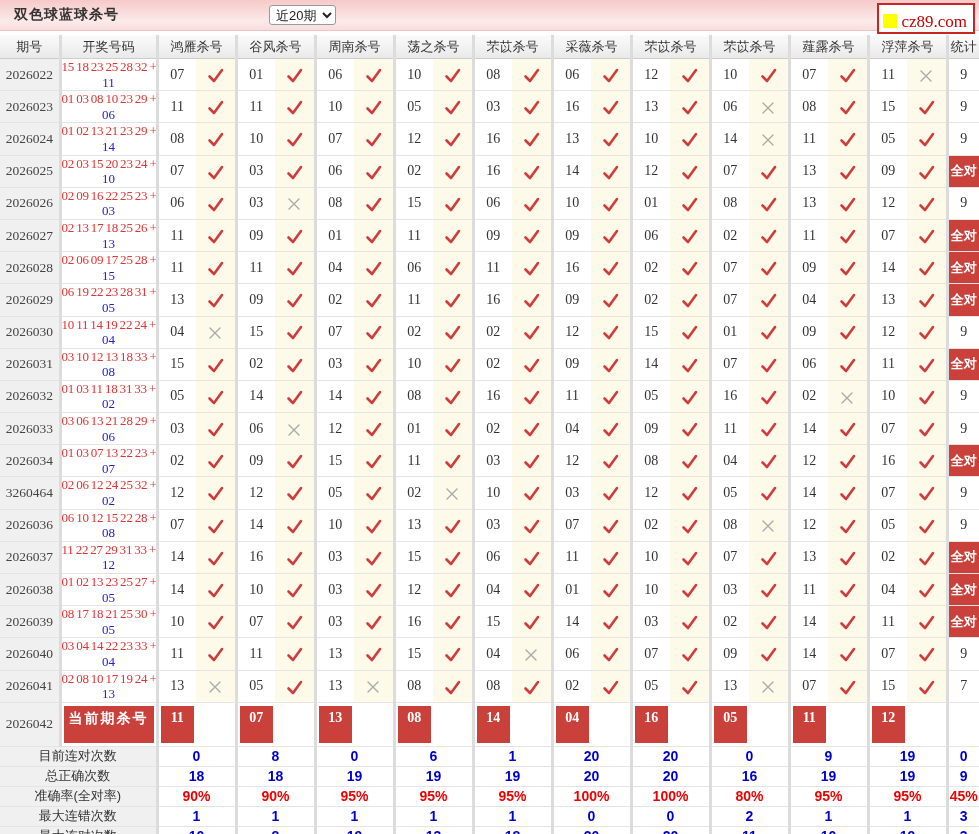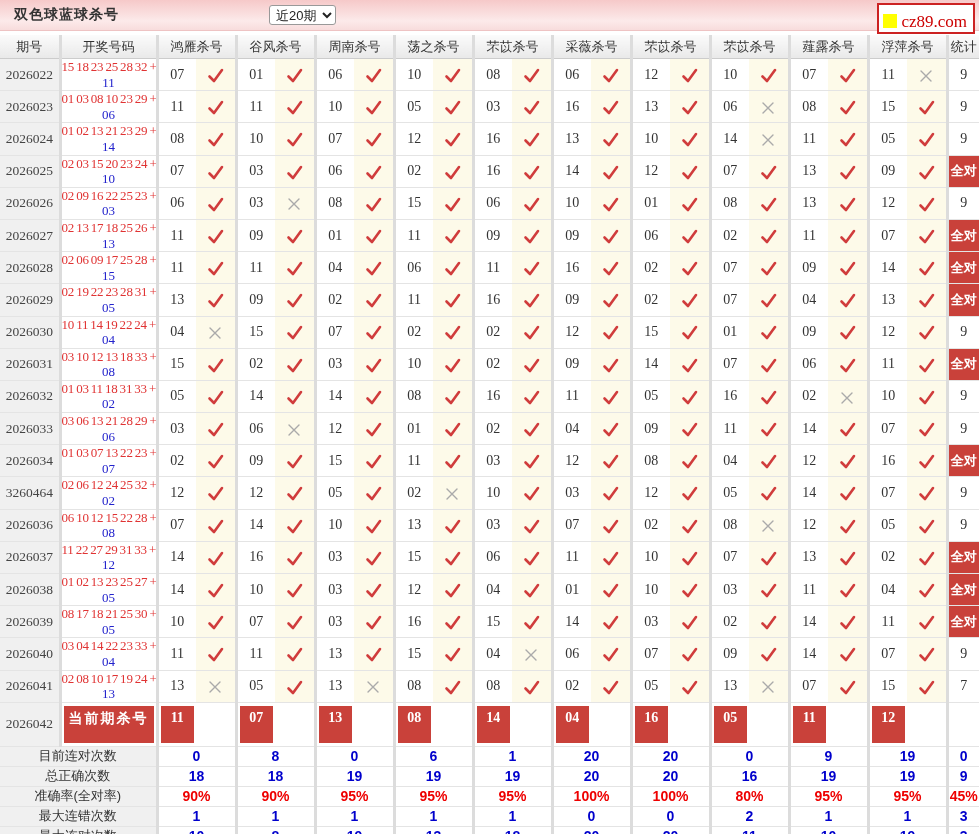--- a/index.html
+++ b/index.html
@@ -429,21 +429,21 @@
           </svg></td>
         <td class="num gs">14</td>
         <td class="mark"><svg width="17" height="15" viewBox="0 0 17 15">
             <path d="M2.5 8.5 L7 13 L15 2" fill="none" stroke="#d03c3c" stroke-width="2.6" stroke-linecap="round" stroke-linejoin="round"></path>
           </svg></td>
         <td class="stat gs allhit">全对</td>
       </tr>
       <tr>
         <td class="period">2026029</td>
         <td class="draw gs">
-          <span class="reds">02 19 22 23 28 31 +</span>
+          <span class="reds">06 19 22 23 28 31 +</span>
           <span class="blueball">05</span>
         </td>
         <td class="num gs">13</td>
         <td class="mark"><svg width="17" height="15" viewBox="0 0 17 15">
             <path d="M2.5 8.5 L7 13 L15 2" fill="none" stroke="#d03c3c" stroke-width="2.6" stroke-linecap="round" stroke-linejoin="round"></path>
           </svg></td>
         <td class="num gs">09</td>
         <td class="mark"><svg width="17" height="15" viewBox="0 0 17 15">
             <path d="M2.5 8.5 L7 13 L15 2" fill="none" stroke="#d03c3c" stroke-width="2.6" stroke-linecap="round" stroke-linejoin="round"></path>
           </svg></td>

